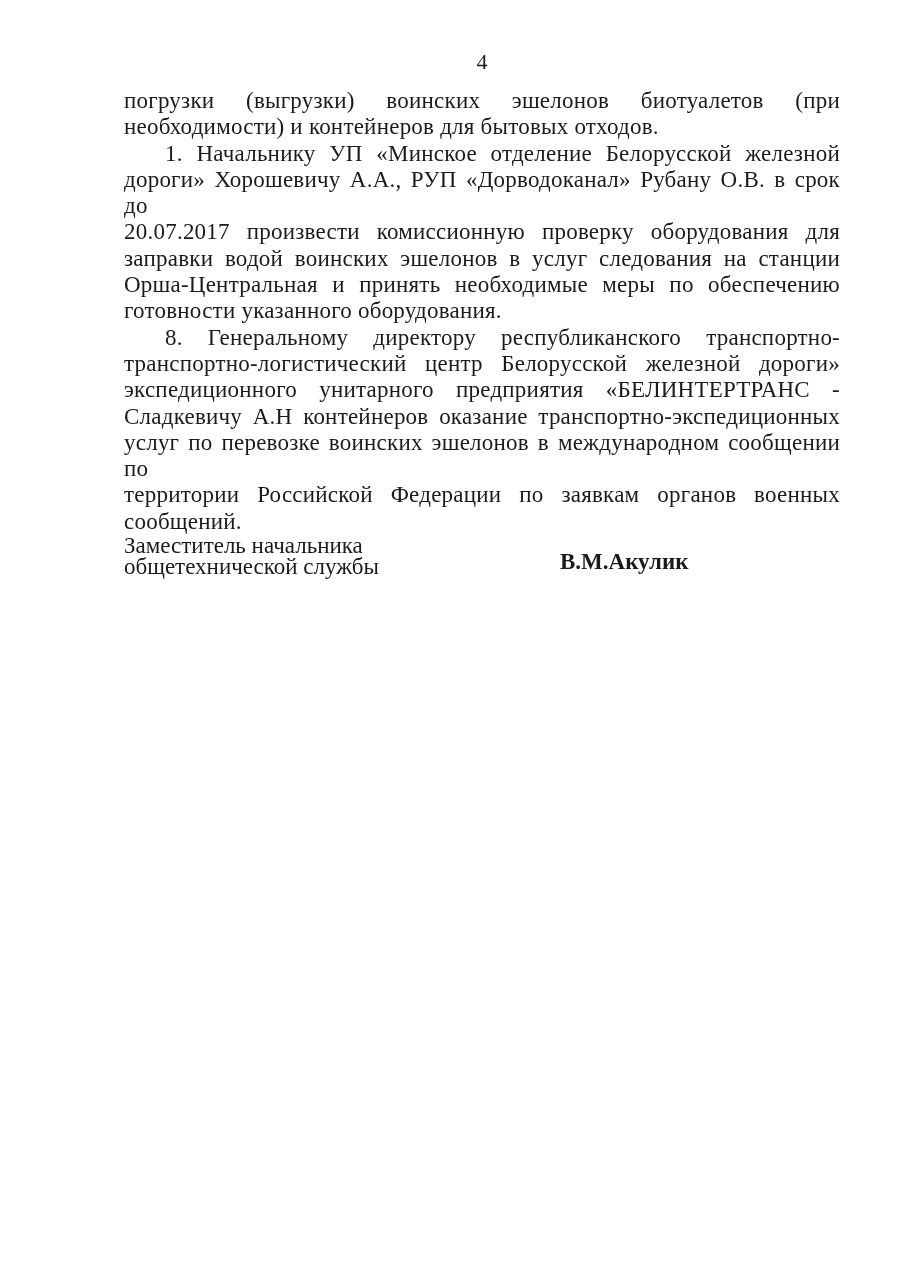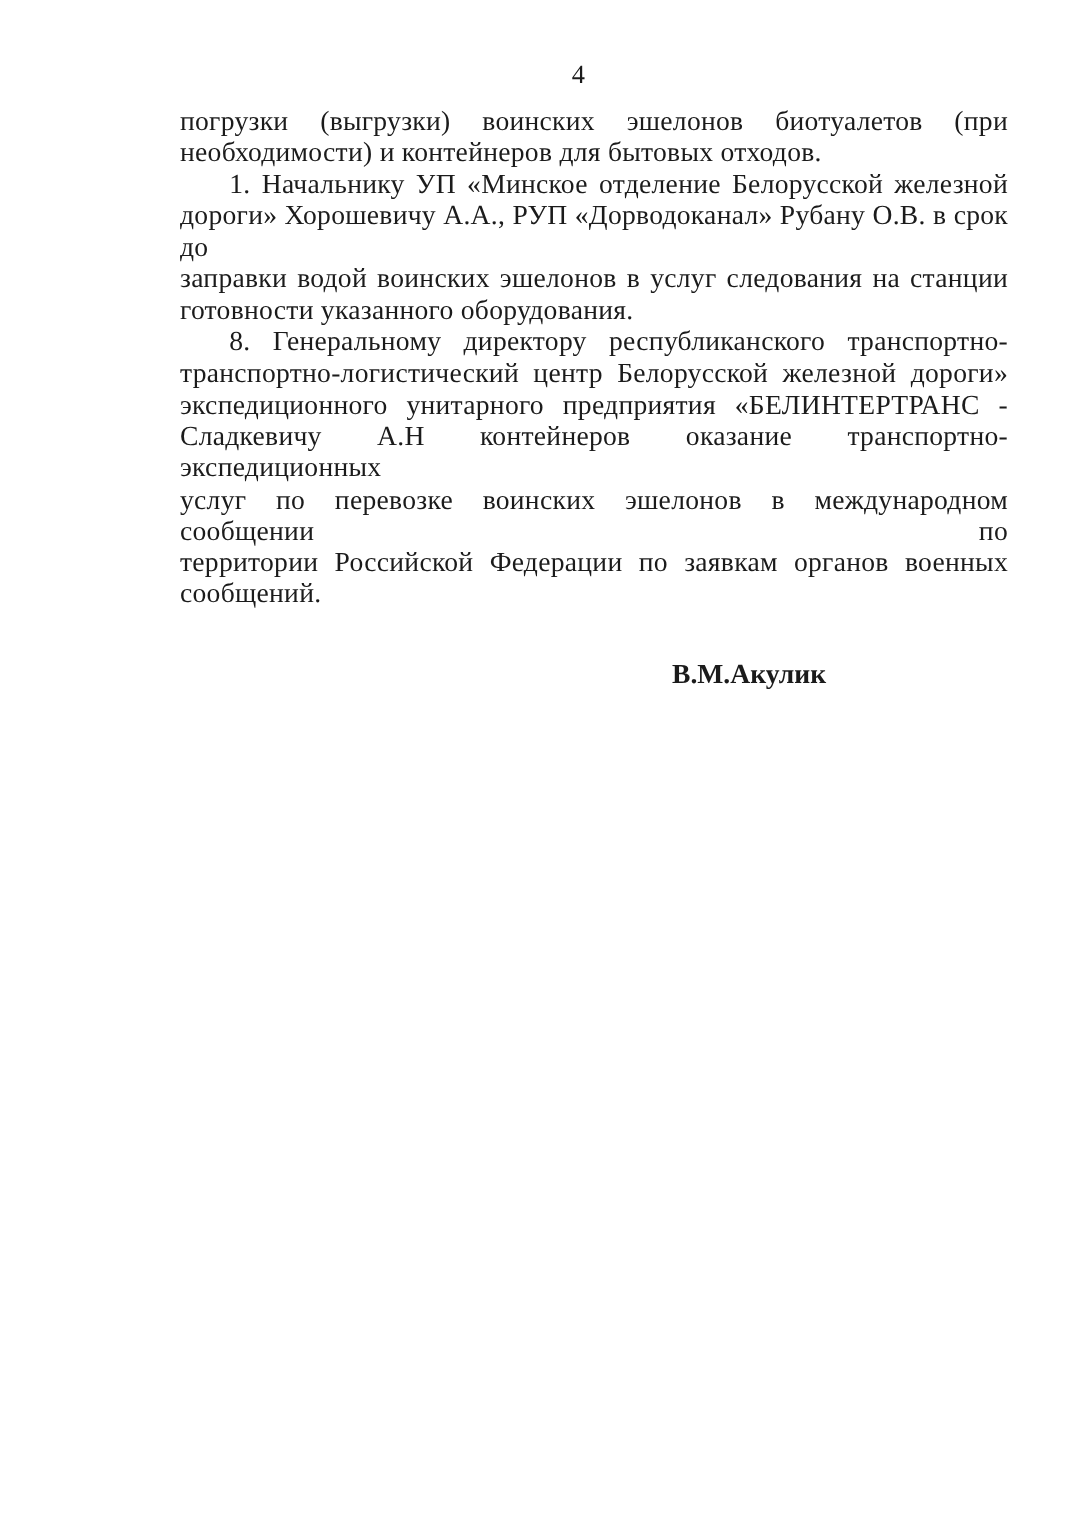--- a/index.html
+++ b/index.html
@@ -30,21 +30,20 @@
     top: 88px;
     left: 124px;
     width: 716px;
     font-size: 23px;
     line-height: 26.3px;
     letter-spacing: 0.01em;
   }
   .body .line {
     text-align: justify;
     text-align-last: justify;
-    margin-left: 26px;
   }
   .body .line.para-end {
     text-align: left;
     text-align-last: left;
   }
   .body .line.indent {
     text-indent: 41px;
   }
   .sig {
     position: absolute;
@@ -72,30 +71,36 @@
   <div class="pagenum">4</div>
 
   <section class="body">
       <div>
         <div class="line">погрузки (выгрузки) воинских эшелонов биотуалетов (при</div>
         <div class="line para-end">необходимости) и контейнеров для бытовых отходов.</div>
       </div>
       <div>
         <div class="line indent">1. Начальнику УП «Минское отделение Белорусской железной</div>
         <div class="line">дороги» Хорошевичу А.А., РУП «Дорводоканал» Рубану О.В. в срок до</div>
+        <div class="line">20.07.2017 произвести комиссионную проверку оборудования для</div>
         <div class="line">заправки водой воинских эшелонов в услуг следования на станции</div>
+        <div class="line">Орша-Центральная и принять необходимые меры по обеспечению</div>
         <div class="line para-end">готовности указанного оборудования.</div>
       </div>
       <div>
         <div class="line indent">8. Генеральному директору республиканского транспортно-</div>
         <div class="line">транспортно-логистический центр Белорусской железной дороги»</div>
         <div class="line">экспедиционного унитарного предприятия «БЕЛИНТЕРТРАНС -</div>
         <div class="line">Сладкевичу А.Н контейнеров оказание транспортно-экспедиционных</div>
         <div class="line">услуг по перевозке воинских эшелонов в международном сообщении по</div>
         <div class="line">территории Российской Федерации по заявкам органов военных</div>
         <div class="line para-end">сообщений.</div>
       </div>
     </section>
 
+  <div class="sig">
+    <div class="sig-line">Заместитель начальника</div>
+    <div class="sig-line">общетехнической службы</div>
+  </div>
 
   <div class="sig-name">В.М.Акулик</div>
 
 </div>
 
 </body></html>

